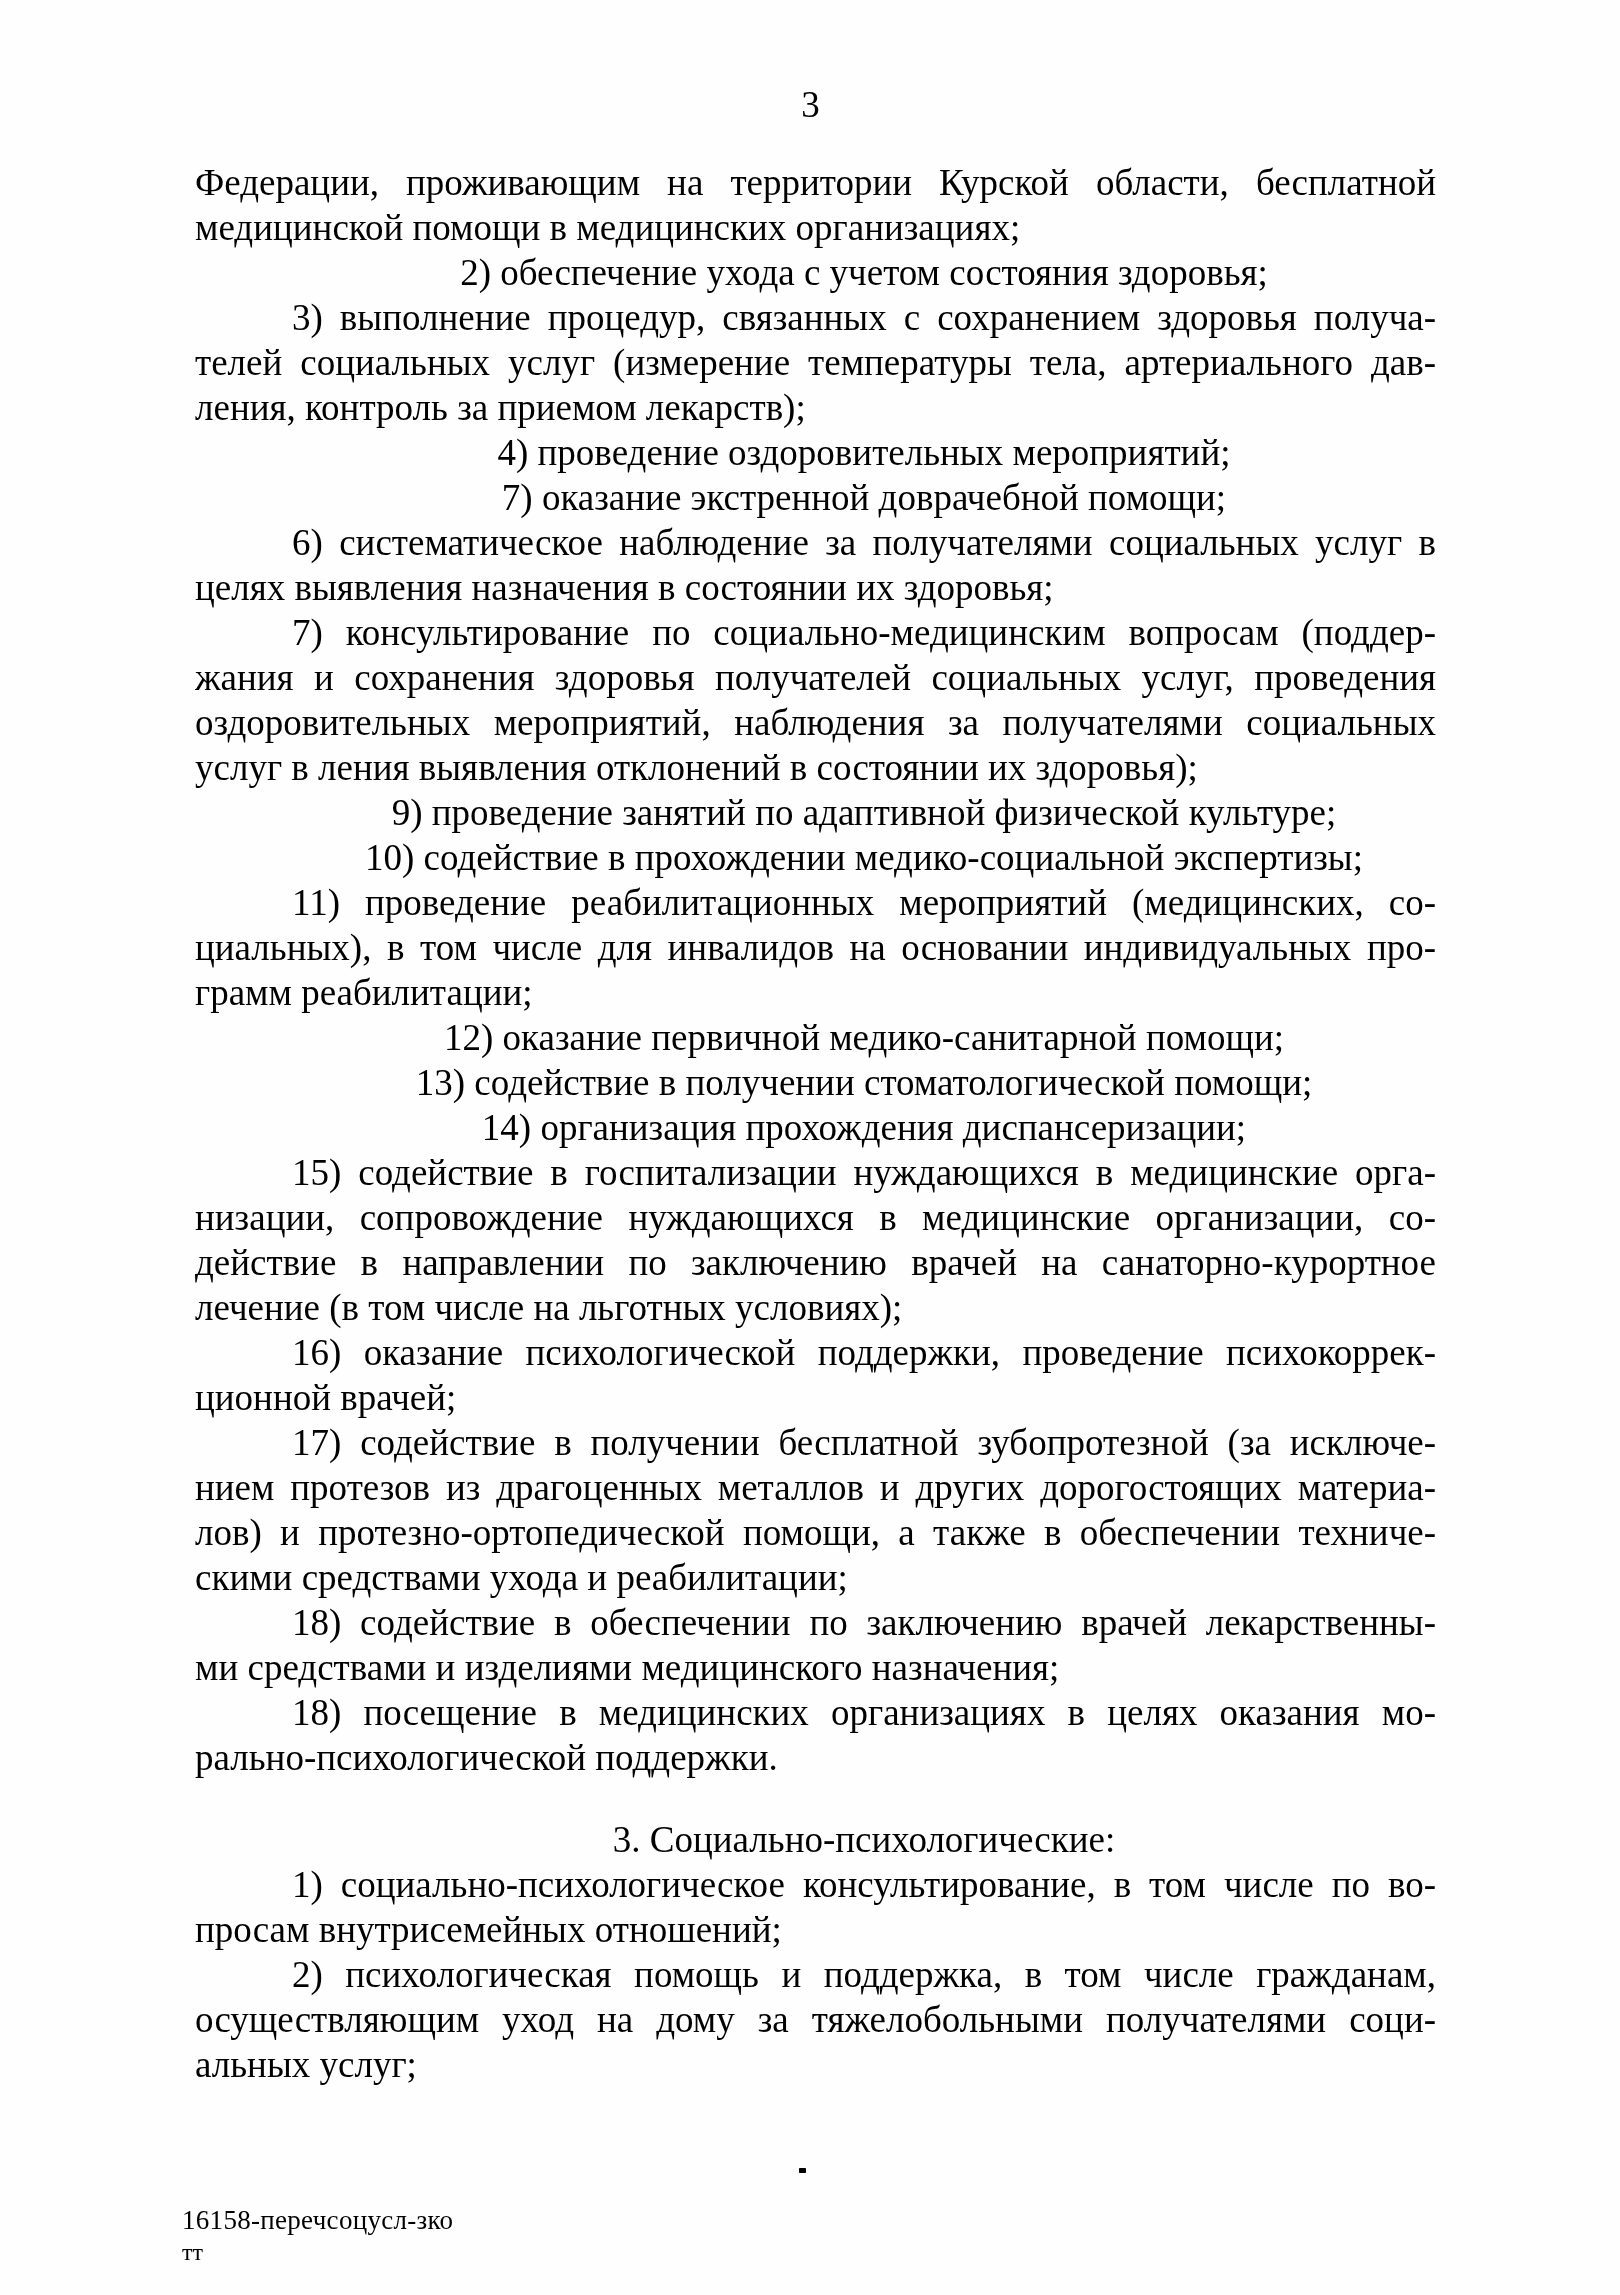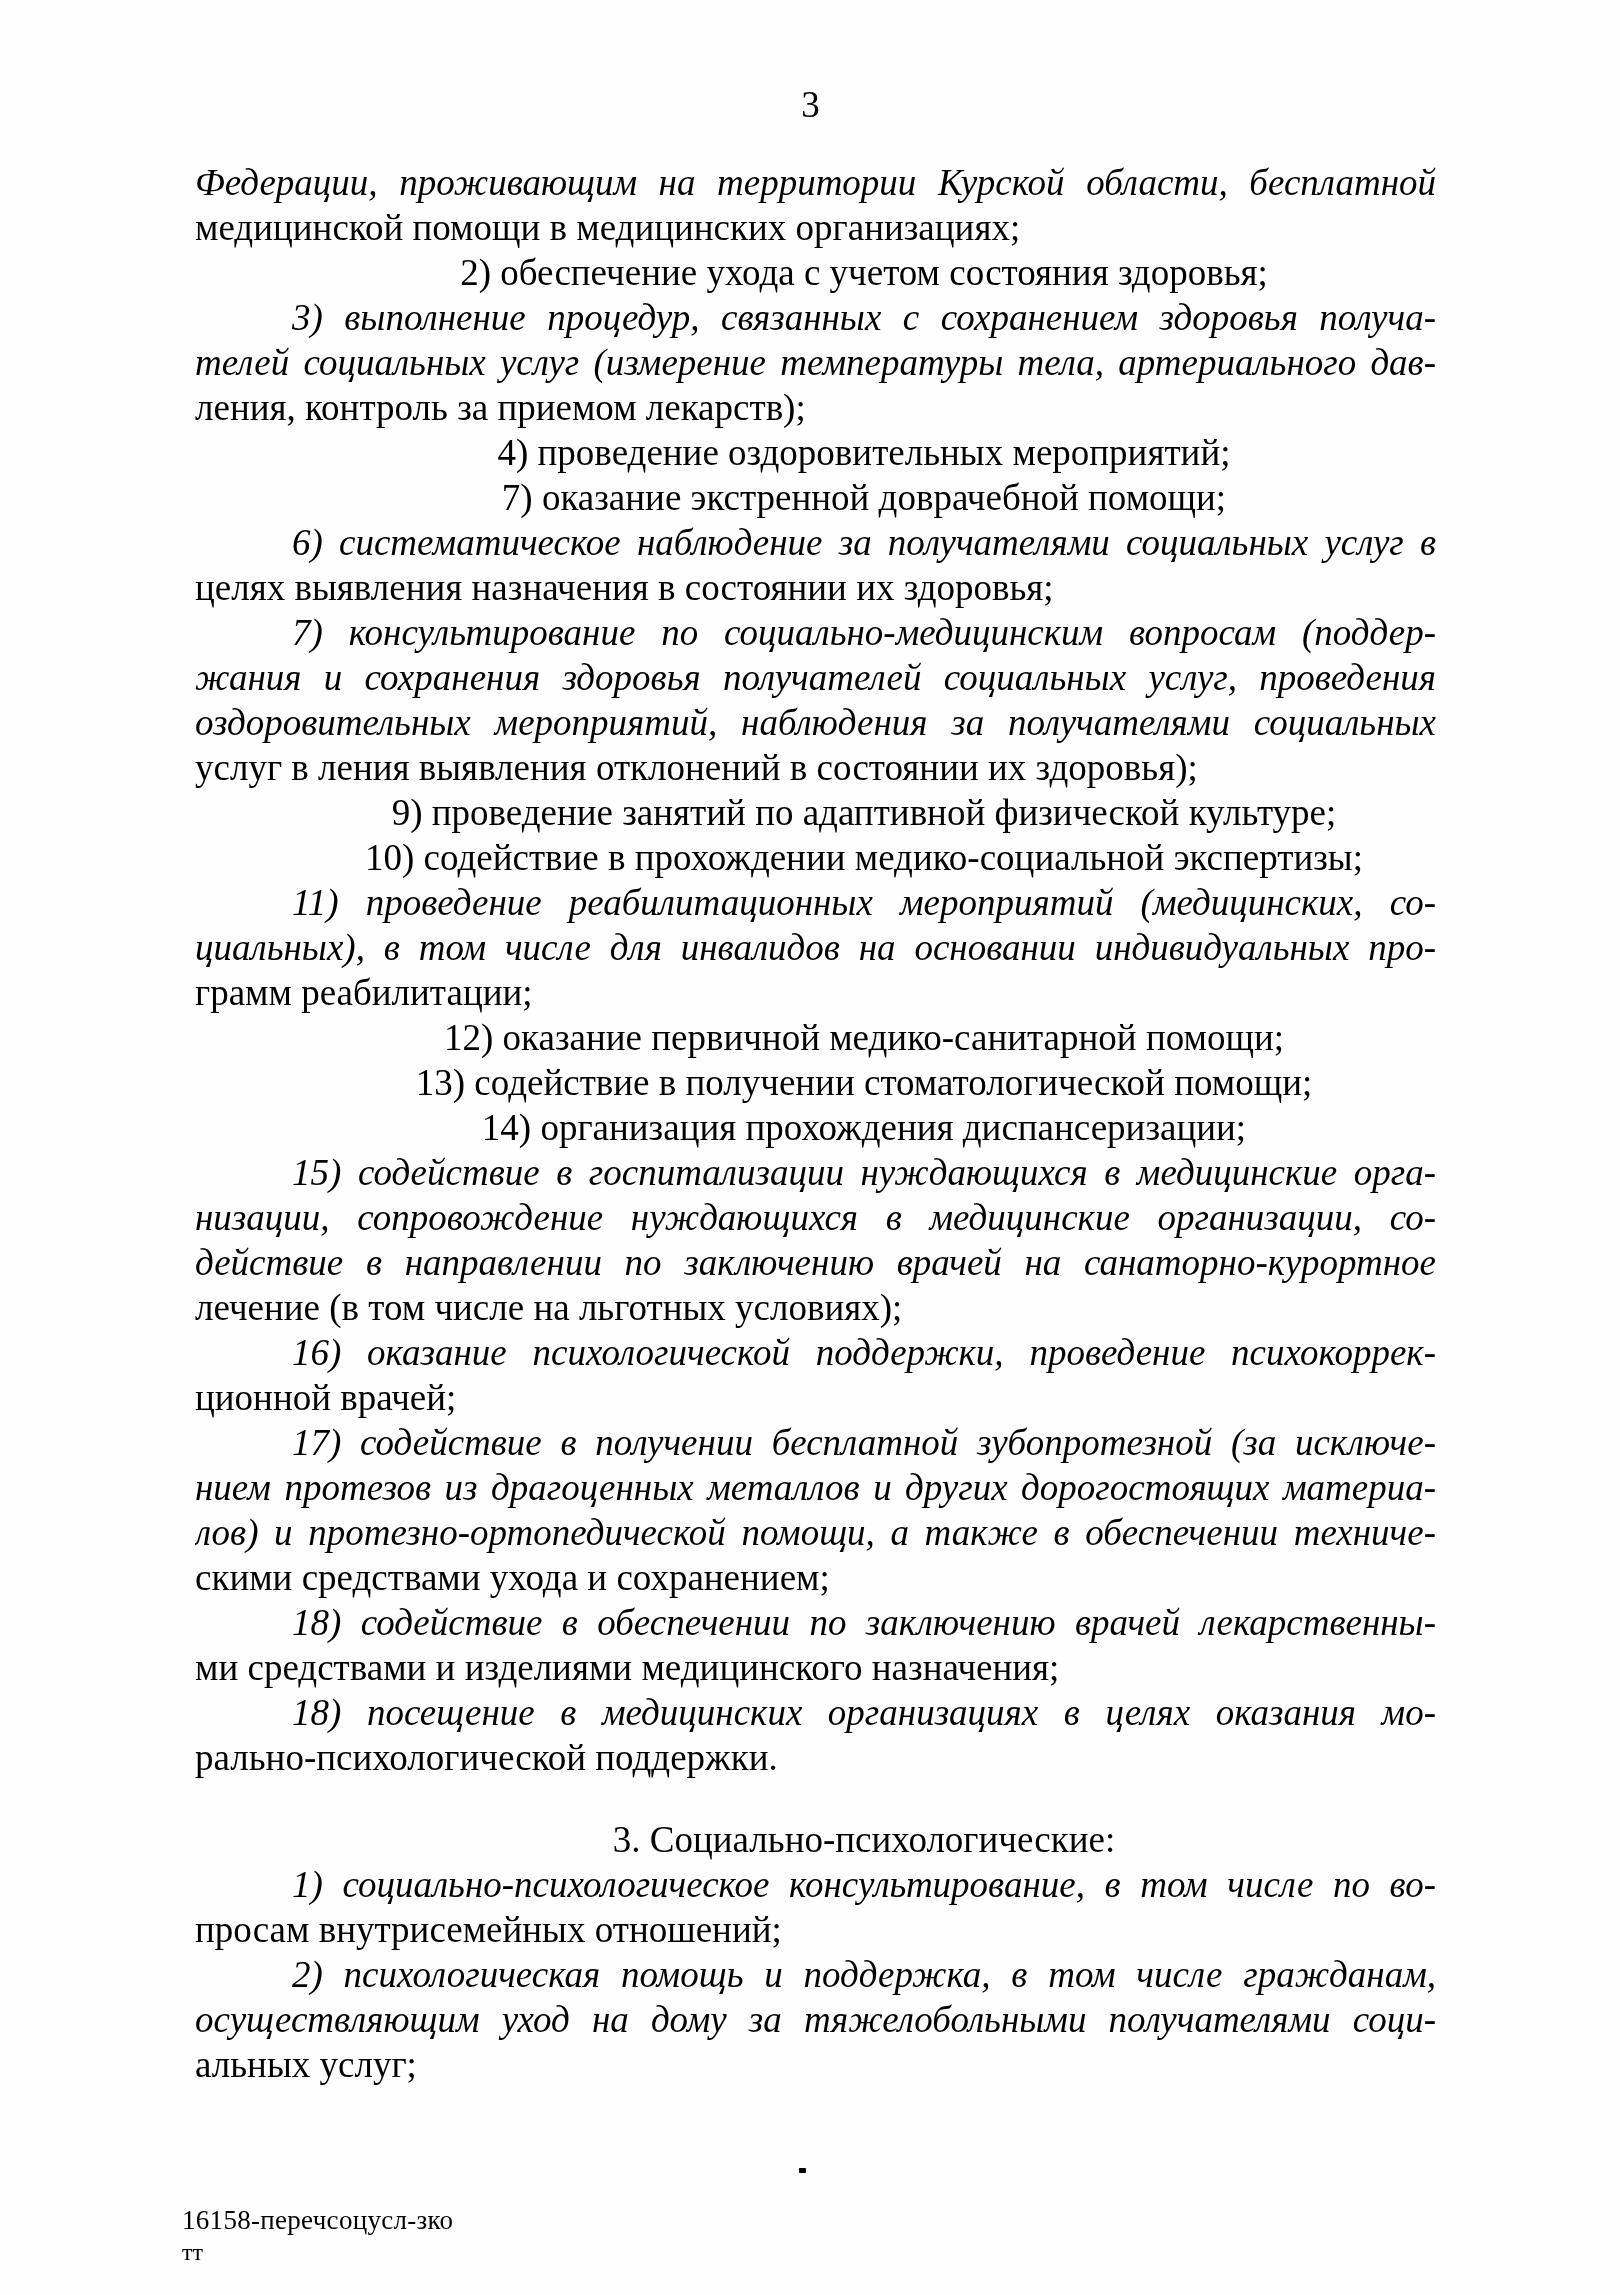--- a/index.html
+++ b/index.html
@@ -40,21 +40,20 @@
   }
   .line.indent {
     padding-left: 97px;
     text-align: center;
   }
   .line.justify {
     white-space: normal;
     text-align: justify;
     text-align-last: justify;
     overflow: hidden;
-    font-style: italic;
   }
   .line.gap {
     margin-top: 37px;
   }
   .ink-dot {
     position: absolute;
     left: 799px;
     top: 2168px;
     width: 6.6px;
     height: 4.6px;
@@ -110,21 +109,21 @@
       <div class="line indent">14) организация прохождения диспансеризации;</div>
       <div class="line indent justify">15) содействие в госпитализации нуждающихся в медицинские орга-</div>
       <div class="line justify">низации, сопровождение нуждающихся в медицинские организации, со-</div>
       <div class="line justify">действие в направлении по заключению врачей на санаторно-курортное</div>
       <div class="line">лечение (в том числе на льготных условиях);</div>
       <div class="line indent justify">16) оказание психологической поддержки, проведение психокоррек-</div>
       <div class="line">ционной врачей;</div>
       <div class="line indent justify">17) содействие в получении бесплатной зубопротезной (за исключе-</div>
       <div class="line justify">нием протезов из драгоценных металлов и других дорогостоящих материа-</div>
       <div class="line justify">лов) и протезно-ортопедической помощи, а также в обеспечении техниче-</div>
-      <div class="line">скими средствами ухода и сохранением;</div>
+      <div class="line">скими средствами ухода и реабилитации;</div>
       <div class="line indent justify">18) содействие в обеспечении по заключению врачей лекарственны-</div>
       <div class="line">ми средствами и изделиями медицинского назначения;</div>
       <div class="line indent justify">18) посещение в медицинских организациях в целях оказания мо-</div>
       <div class="line">рально-психологической поддержки.</div>
       <div class="line indent gap">3. Социально-психологические:</div>
       <div class="line indent justify">1) социально-психологическое консультирование, в том числе по во-</div>
       <div class="line">просам внутрисемейных отношений;</div>
       <div class="line indent justify">2) психологическая помощь и поддержка, в том числе гражданам,</div>
       <div class="line justify">осуществляющим уход на дому за тяжелобольными получателями соци-</div>
       <div class="line">альных услуг;</div>

